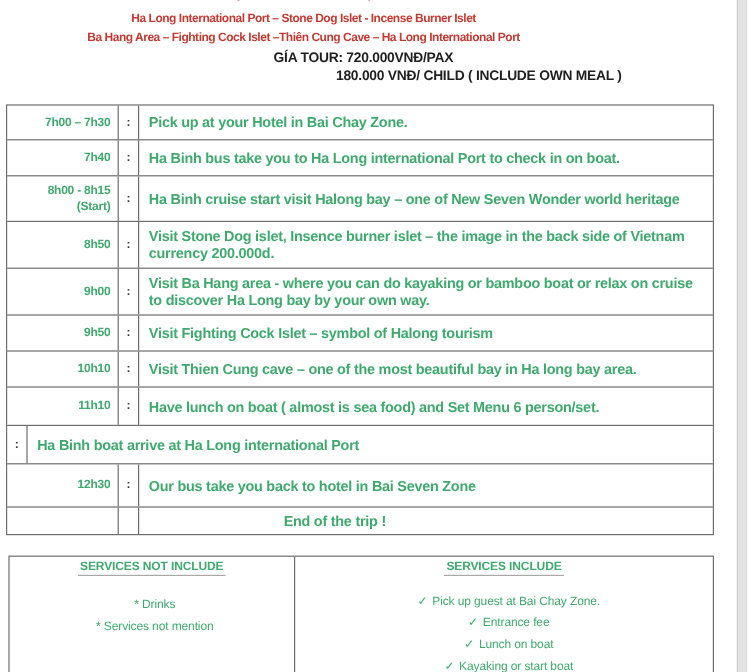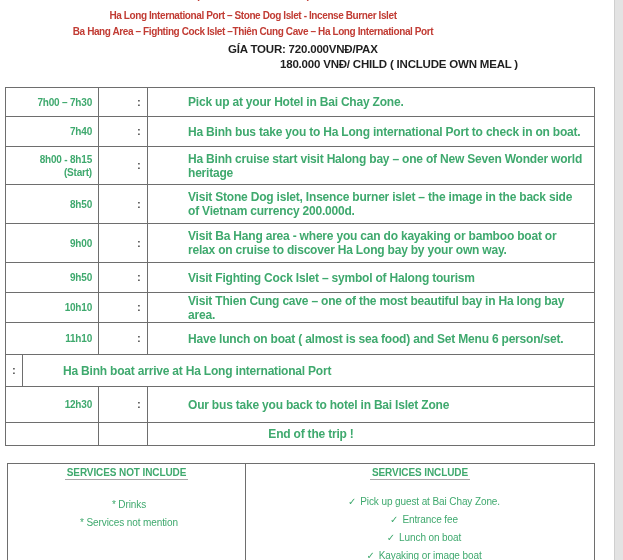--- a/index.html
+++ b/index.html
@@ -21,21 +21,21 @@
   .l2{top:10px;}
   .l3{top:26px;}
   .blk{color:var(--ink); font-size:11.5px; letter-spacing:-0.2px;}
   .l4{top:43px; left:228px;}
   .l5{top:58px; left:280px;}
   
   .t1{
     position:absolute; left:5px; top:87px; width:590px;
     border:1px solid var(--border);
   }
-  .t1 .row{display:flex; border-bottom:1px solid var(--border);gap:32px;}
+  .t1 .row{display:flex; border-bottom:1px solid var(--border);}
   .t1 .row:last-child{border-bottom:none;}
   .cell{display:flex; align-items:center;}
   .c-time{
     width:93px; border-right:1px solid var(--border);
     justify-content:flex-end; padding:0 6px 0 4px;
     color:var(--green); font-weight:bold; font-size:10px;
     letter-spacing:-0.2px; line-height:13px; text-align:right;
   }
   .c-sep{
     width:17px; border-right:1px solid var(--border);
@@ -125,21 +125,21 @@
     <div class="cell c-sep">:</div>
     <div class="cell c-desc">Have lunch on boat ( almost is sea food) and Set Menu 6 person/set.</div>
   </div>
   <div class="row" style="height:32px">
     <div class="cell c-sep">:</div>
     <div class="cell c-desc">Ha Binh boat arrive at Ha Long international Port</div>
   </div>
   <div class="row" style="height:36px">
     <div class="cell c-time">12h30</div>
     <div class="cell c-sep">:</div>
-    <div class="cell c-desc">Our bus take you back to hotel in Bai Islet Zone</div>
+    <div class="cell c-desc">Our bus take you back to hotel in Bai Seven Zone</div>
   </div>
   <div class="row" style="height:22px">
     <div class="cell c-time"></div>
     <div class="cell c-sep"></div>
     <div class="cell c-desc center">End of the trip !</div>
   </div>
 </div>
 
 <div class="t2">
   <div class="t2-col t2-left">
@@ -152,18 +152,18 @@
     </ul>
   </div>
   <div class="t2-col t2-right">
     <div class="hd">
       <span>SERVICES  INCLUDE</span>
     </div>
     <ul>
       <li><span class="chk">✓</span><span>Pick up guest at Bai Chay Zone.</span></li>
       <li><span class="chk">✓</span><span>Entrance fee</span></li>
       <li><span class="chk">✓</span><span>Lunch on boat</span></li>
-      <li><span class="chk">✓</span><span>Kayaking or image boat</span></li>
+      <li><span class="chk">✓</span><span>Kayaking or start boat</span></li>
     </ul>
   </div>
 </div>
 
 <div class="edge"></div>
 
 </body></html>

